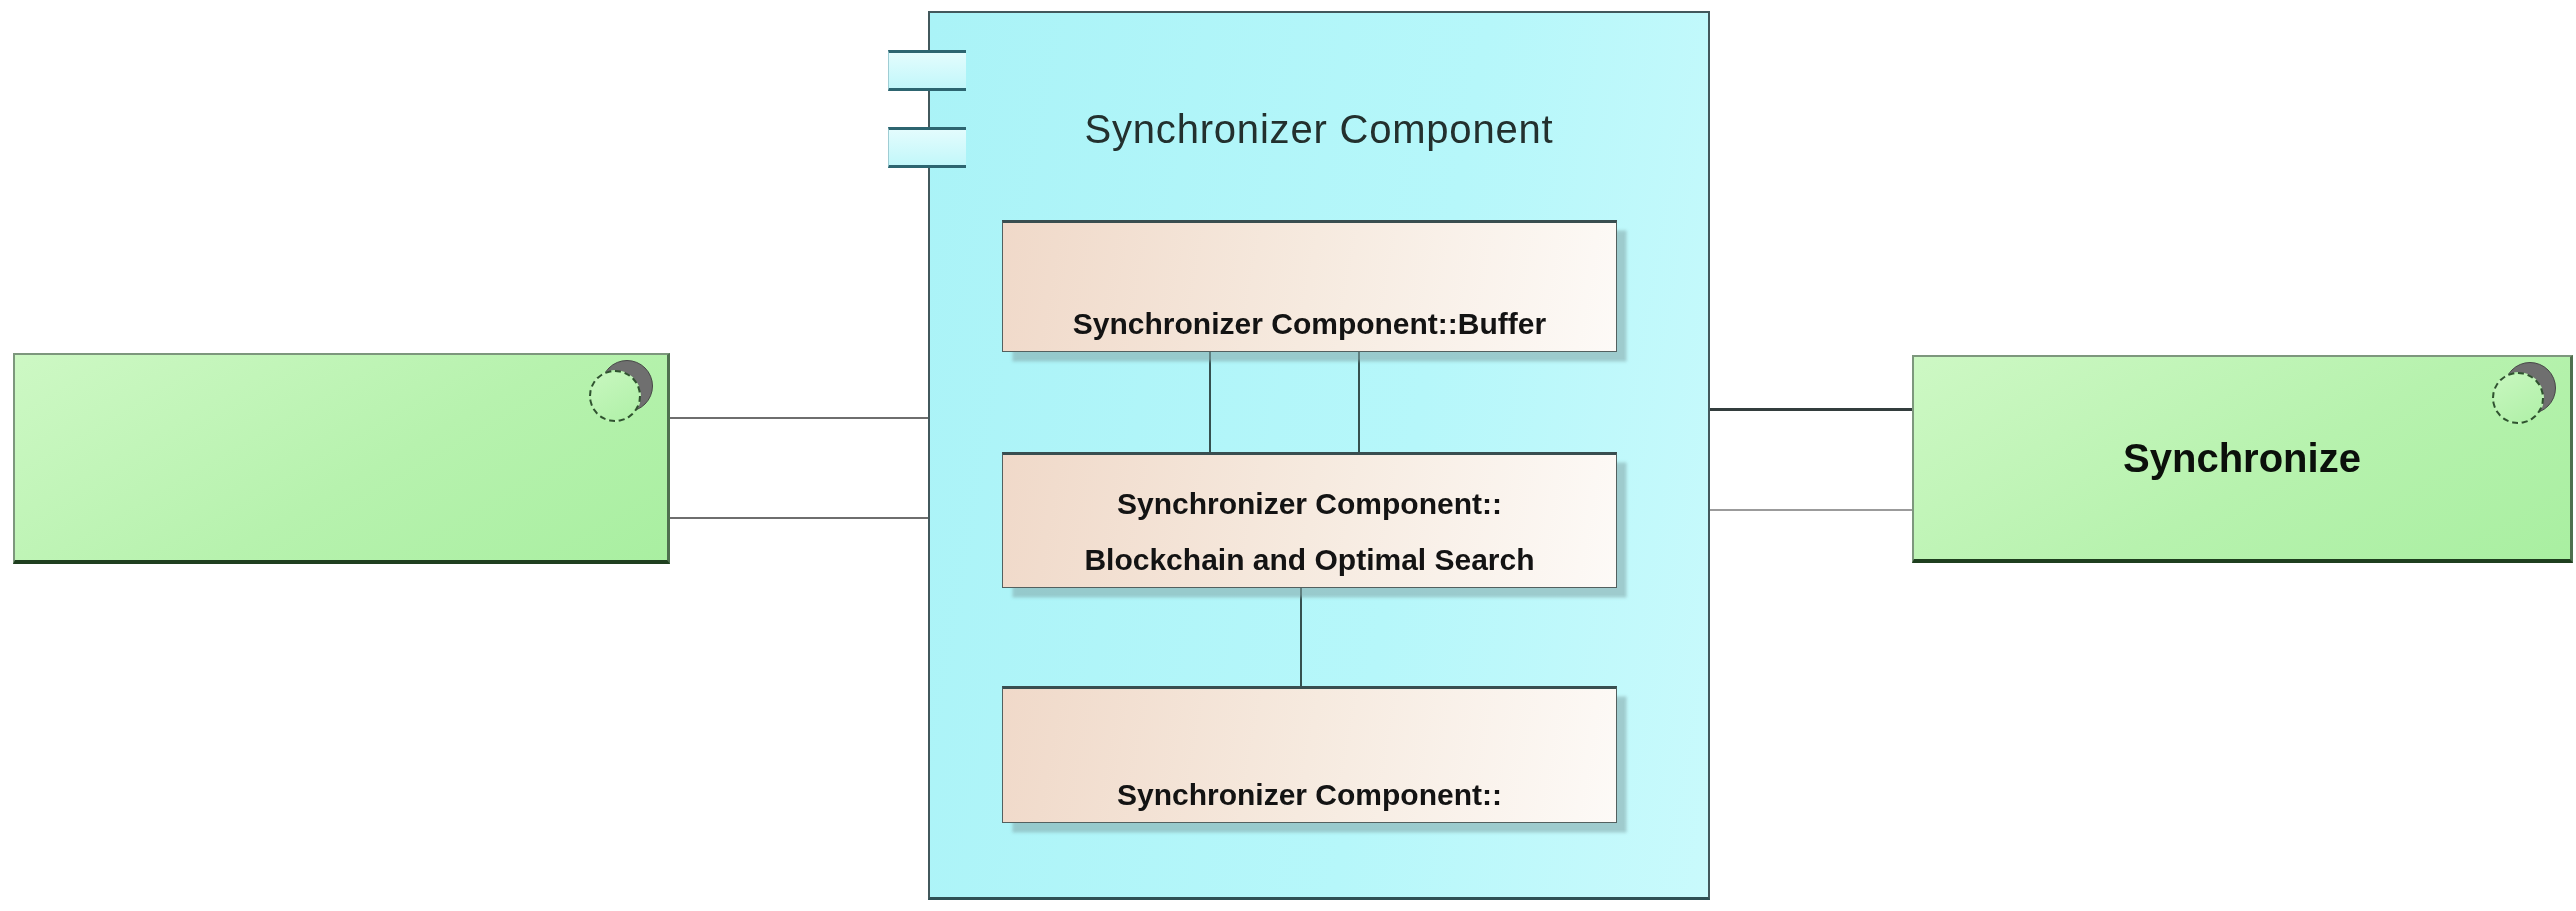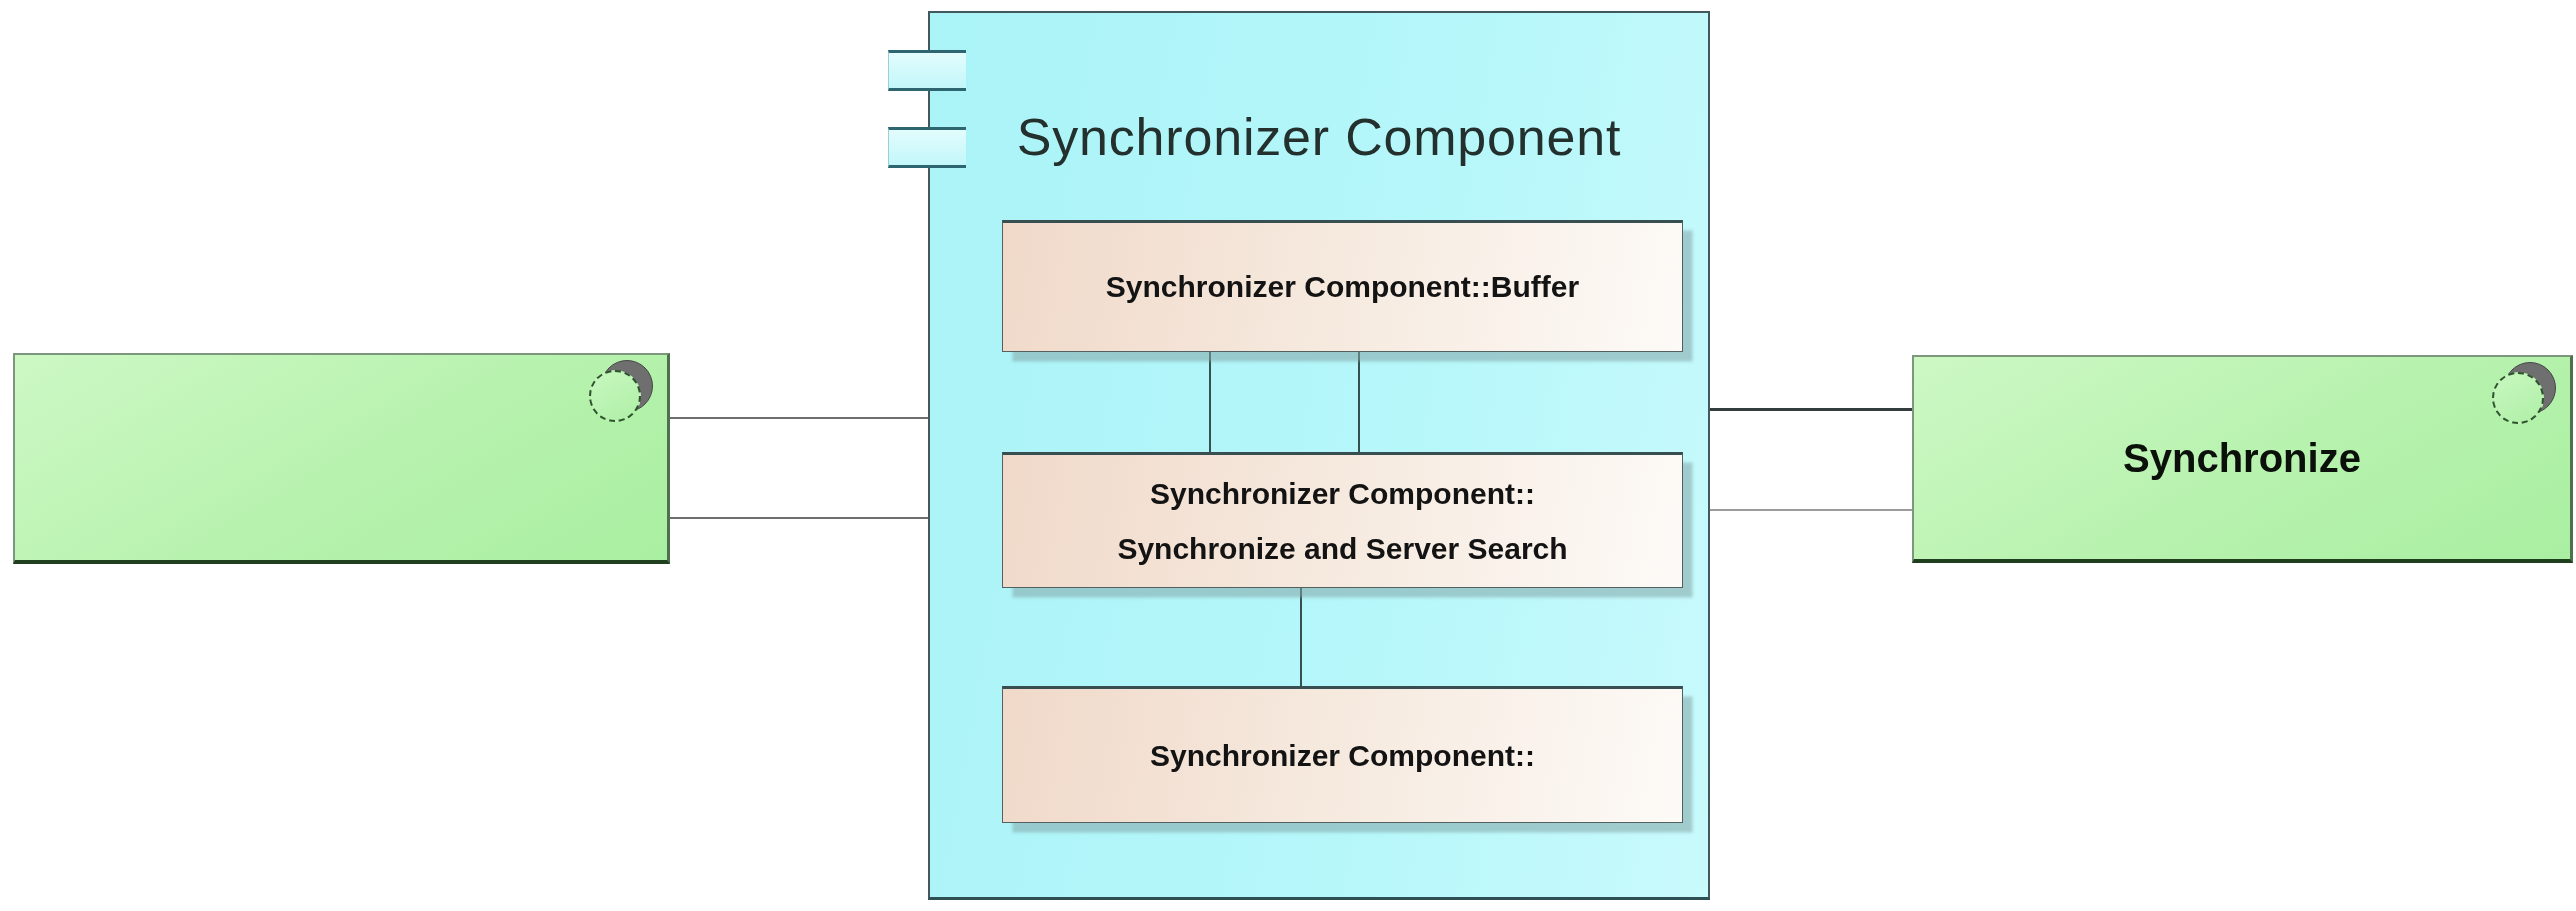--- a/index.html
+++ b/index.html
@@ -47,44 +47,44 @@
   
   .node-sync{
     position:absolute;z-index:2;box-sizing:border-box;
     left:928px;top:11.3px;width:782px;height:889px;
     background:linear-gradient(100deg,#aaf3f7 0%,#b6f7fa 60%,#c9fafc 100%);
     border:2.3px solid #42585c;
     border-bottom:3.8px solid #2e5054;
   }
   .sync-title{
     position:absolute;left:0;top:94px;width:100%;
-    text-align:center;font-size:52px;font-weight:400;
+    text-align:center;font-size:40px;font-weight:400;
     color:#23302e;letter-spacing:0.8px;
   }
   
   .tab{
     position:absolute;z-index:5;box-sizing:border-box;
     left:888px;width:78px;height:41px;
     background:linear-gradient(180deg,#e3fcfd 0%,#c2f7fa 100%);
     border-top:3px solid #2d6570;
     border-bottom:3px solid #2d6570;
     border-left:0.8px solid #9fcdd4;
   }
   .tab1{top:50px;}
   .tab2{top:127px;}
 
   
   .part{
     position:absolute;z-index:4;box-sizing:border-box;
-    left:1002px;width:681px;
+    left:1002px;width:615px;
     background:linear-gradient(100deg,#f0d9c9 0%,#f6eadf 50%,#fdfaf7 100%);
     border:1.5px solid #53605f;
     border-top:3px solid #394e50;
     box-shadow:9.8px 9.8px 3px rgba(130,165,168,0.55);
-    display:flex;flex-direction:column;align-items:center;justify-content:center;
+    display:flex;flex-direction:column;align-items:center;justify-content:flex-end;
     font-weight:bold;font-size:30px;line-height:1.85;
     color:#131313;text-align:center;
   }
   .part-buffer  {top:220px;height:132px;}
   .part-search  {top:452px;height:136px;}
   .part-sentinel{top:686px;height:137px;}
 </style>
 </head>
 <body>
 
@@ -108,21 +108,21 @@
   </div>
   <div class="tab tab1"></div>
   <div class="tab tab2"></div>
 
   <div class="part part-buffer">
     <span>Synchronizer Component::Buffer</span>
   </div>
 
   <div class="part part-search">
     <span>Synchronizer Component::</span>
-    <span>Synchronize and Server Search</span>
+    <span>Blockchain and Optimal Search</span>
   </div>
 
   <div class="part part-sentinel">
     <span>Synchronizer Component::</span>
   </div>
 
   <div class="node-green node-bc">
     <span>Synchronize</span>
     <div class="lolli-shadow"></div>
     <div class="lolli-circle"></div>

